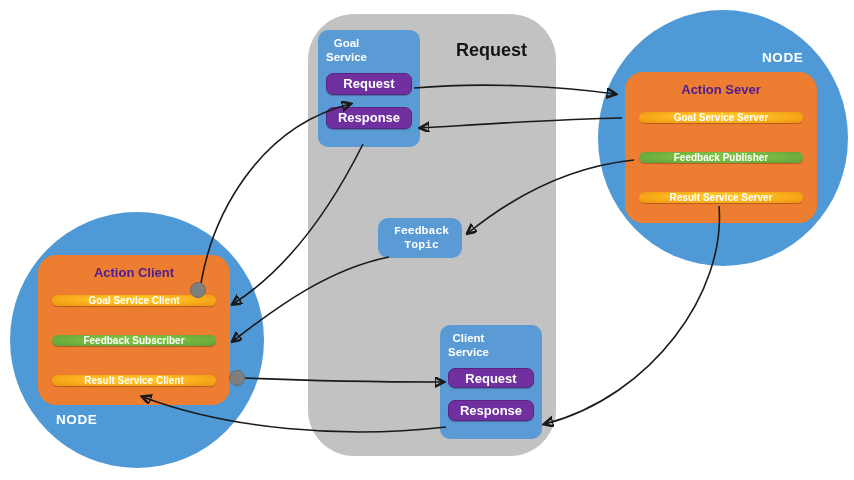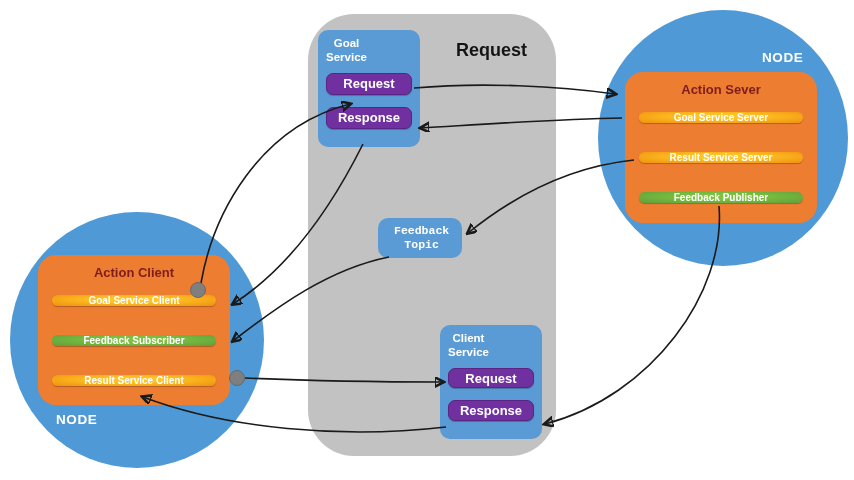--- a/index.html
+++ b/index.html
@@ -27,21 +27,21 @@
   .circle-left{left:10px;top:212px;width:254px;height:256px;}
   .node-label{position:absolute;color:#fff;font-weight:bold;font-size:13.5px;letter-spacing:.6px;}
   .node-label-right{left:762px;top:50px;}
   .node-label-left{left:56px;top:412px;}
 
   
   .orange-box{position:absolute;background:var(--box-orange);border-radius:18px;
     padding:10px 14px 0;display:flex;flex-direction:column;}
   .server-box{left:625px;top:72px;width:192px;height:151px;}
   .client-box{left:38px;top:255px;width:192px;height:150px;}
-  .orange-box-title{color:#7f1d1d;font-weight:bold;font-size:13px;text-align:center;
+  .orange-box-title{color:#4c1d95;font-weight:bold;font-size:13px;text-align:center;
     height:16px;line-height:16px;margin-bottom:14px;}
   .pill{height:23px;border-radius:12px;display:flex;align-items:center;justify-content:center;
     color:#fff;font-weight:bold;font-size:10px;margin-bottom:29px;
     box-shadow:0 1px 1px rgba(0,0,0,.25);}
   .pill-orange{background:radial-gradient(ellipse at 50% 42%,var(--pill-yellow) 28%,#ef8f0e 100%);}
   .pill-green{background:radial-gradient(ellipse at 50% 42%,var(--pill-green) 28%,#5f9e3a 100%);}
 
   
   .svc-box{position:absolute;background:var(--service-blue);border-radius:10px;
     display:flex;flex-direction:column;align-items:flex-start;padding:6px 8px;}
@@ -70,22 +70,22 @@
   <div class="action-title">Request</div>
 
   <div class="circle circle-right"></div>
   <div class="circle circle-left"></div>
   <div class="node-label node-label-right">NODE</div>
   <div class="node-label node-label-left">NODE</div>
 
   <div class="orange-box server-box">
     <div class="orange-box-title">Action Sever</div>
     <div class="pill pill-orange">Goal Service Server</div>
+    <div class="pill pill-green">Feedback Publisher</div>
     <div class="pill pill-orange">Result Service Server</div>
-    <div class="pill pill-green">Feedback Publisher</div>
   </div>
 
   <div class="orange-box client-box">
     <div class="orange-box-title">Action Client</div>
     <div class="pill pill-orange">Goal Service Client</div>
     <div class="pill pill-green">Feedback Subscriber</div>
     <div class="pill pill-orange">Result Service Client</div>
   </div>
 
   <div class="svc-box goal-svc">

